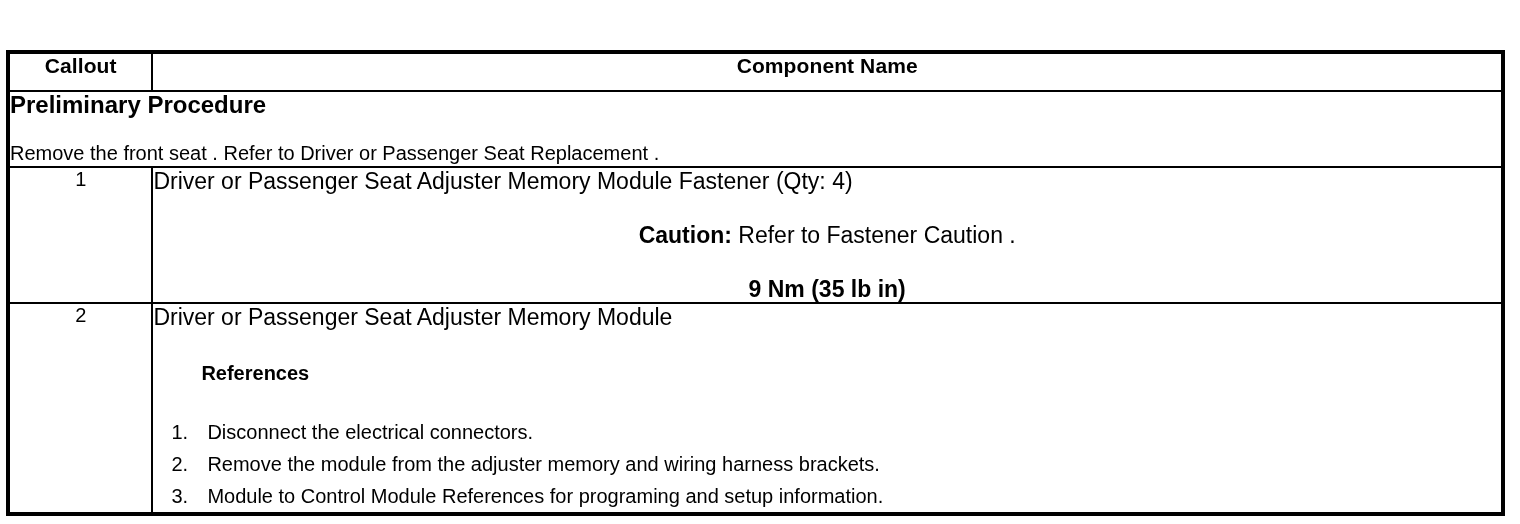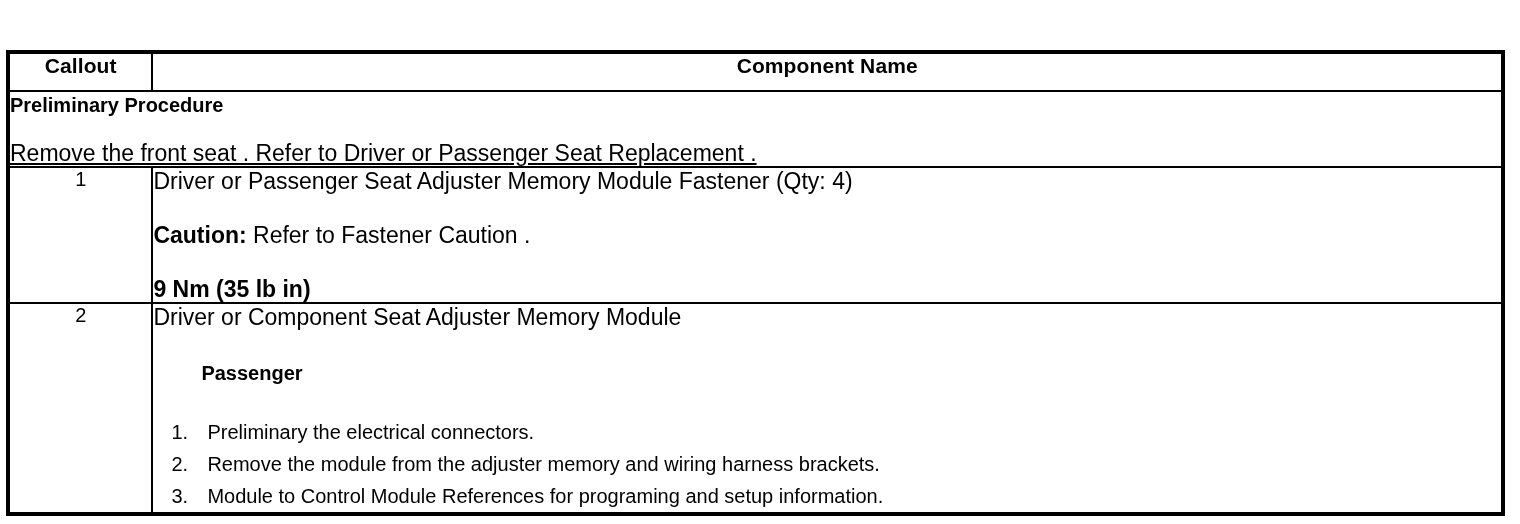--- a/index.html
+++ b/index.html
@@ -59,52 +59,51 @@
     letter-spacing: 0.1px;
   }
   .hdr-callout { }
   .hdr-name { }
 
   
   .prelim-cell {
     padding: 6px 4px 9px 4px;
   }
   .prelim-title {
-    font-size: 20px;
+    font-size: 24px;
     font-weight: bold;
     line-height: 26px;
     margin: 0 0 22px 0;
   }
   .prelim-text {
-    font-size: 23px;
+    font-size: 20px;
     font-weight: normal;
     line-height: 26px;
     margin: 0;
-    text-decoration: underline;
   }
 
   
   .callout-cell {
     text-align: center;
     vertical-align: middle;
     font-size: 20px;
     font-weight: normal;
   }
 
   
   .body-cell {
     padding: 8px 6px 8px 7px;
   }
   .line {
     font-size: 23px;
     line-height: 26px;
     margin: 0;
     white-space: nowrap;
   }
-  .line + .line { margin-top: 28px; }
+  .line + .line { margin-top: 28px; text-align: center; }
   .line.b { font-weight: bold; }
   .strong { font-weight: bold; }
 
   
   .body-cell-2 {
     padding: 8px 6px 4px 7px;
   }
   .sub-head {
     font-size: 20px;
     font-weight: bold;
@@ -164,24 +163,24 @@
         <td class="body-cell">
           <p class="line">Driver or Passenger Seat Adjuster Memory Module Fastener (Qty: 4)</p>
           <p class="line"><span class="strong">Caution:</span><span> Refer to Fastener Caution .</span></p>
           <p class="line b">9 Nm (35 lb in)</p>
         </td>
       </tr>
 
       <tr>
         <td class="callout-cell">2</td>
         <td class="body-cell-2">
-          <p class="line">Driver or Component Seat Adjuster Memory Module</p>
-          <div class="sub-head">Passenger</div>
+          <p class="line">Driver or Passenger Seat Adjuster Memory Module</p>
+          <div class="sub-head">References</div>
           <ol class="steps">
-            <li><span class="num">1.</span><span>Preliminary the electrical connectors.</span></li>
+            <li><span class="num">1.</span><span>Disconnect the electrical connectors.</span></li>
             <li><span class="num">2.</span><span>Remove the module from the adjuster memory and wiring harness brackets.</span></li>
             <li><span class="num">3.</span><span>Module to Control Module References for programing and setup information.</span></li>
           </ol>
         </td>
       </tr>
 
     </tbody>
   </table>
 
 </div>

